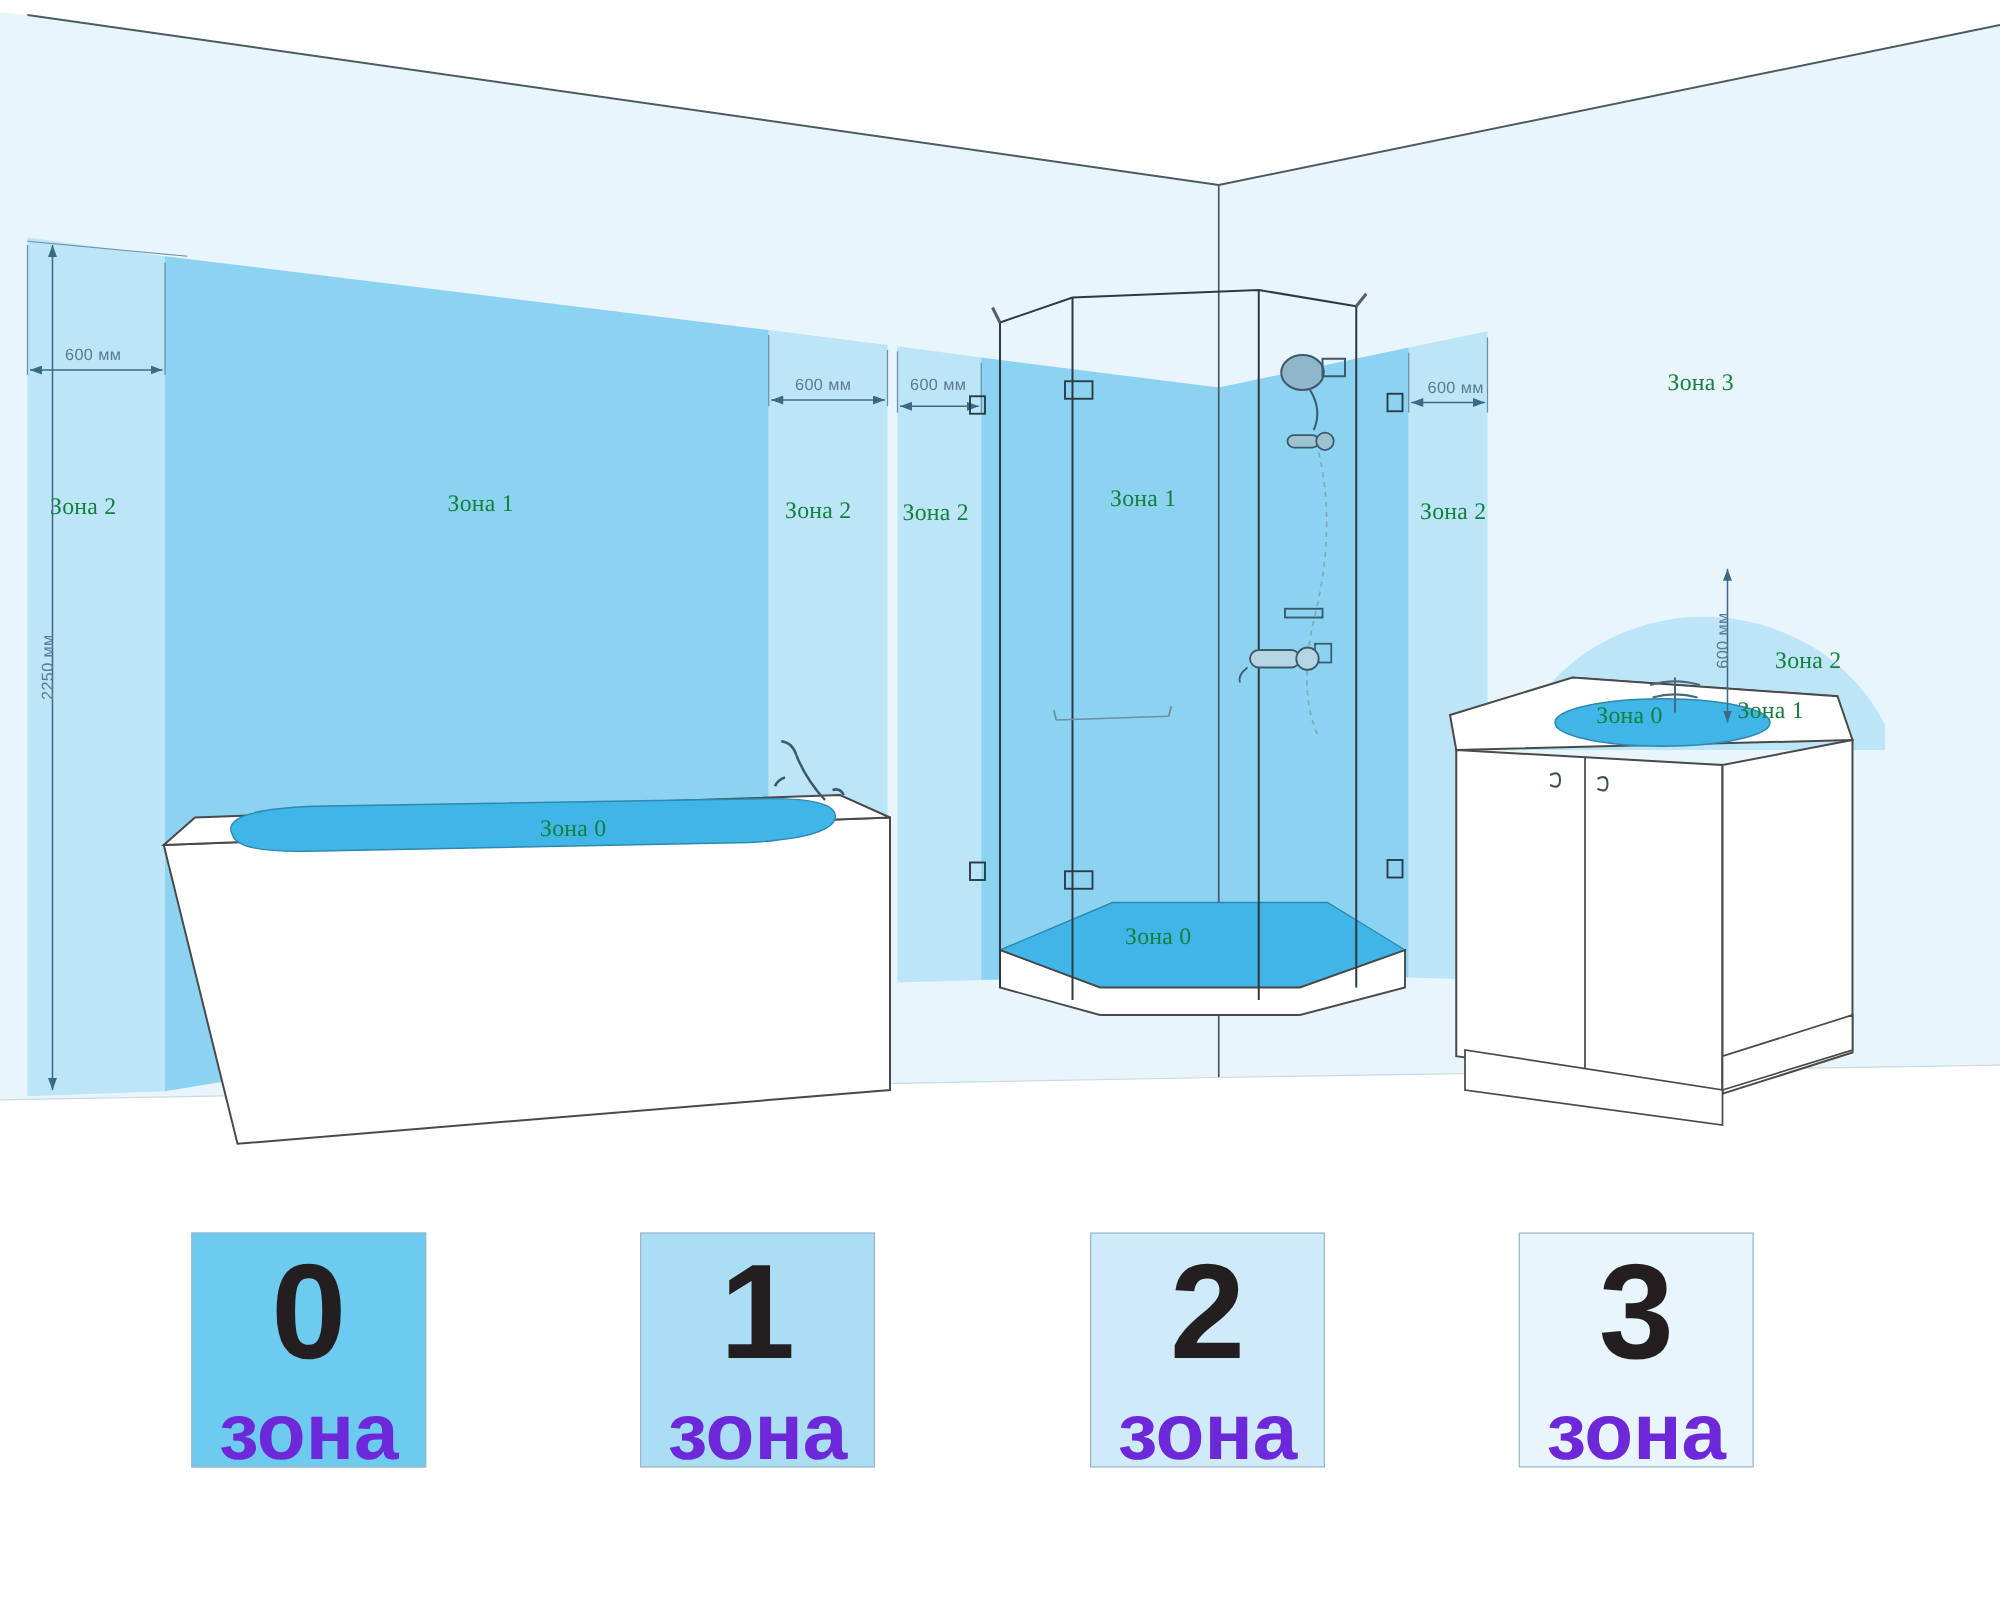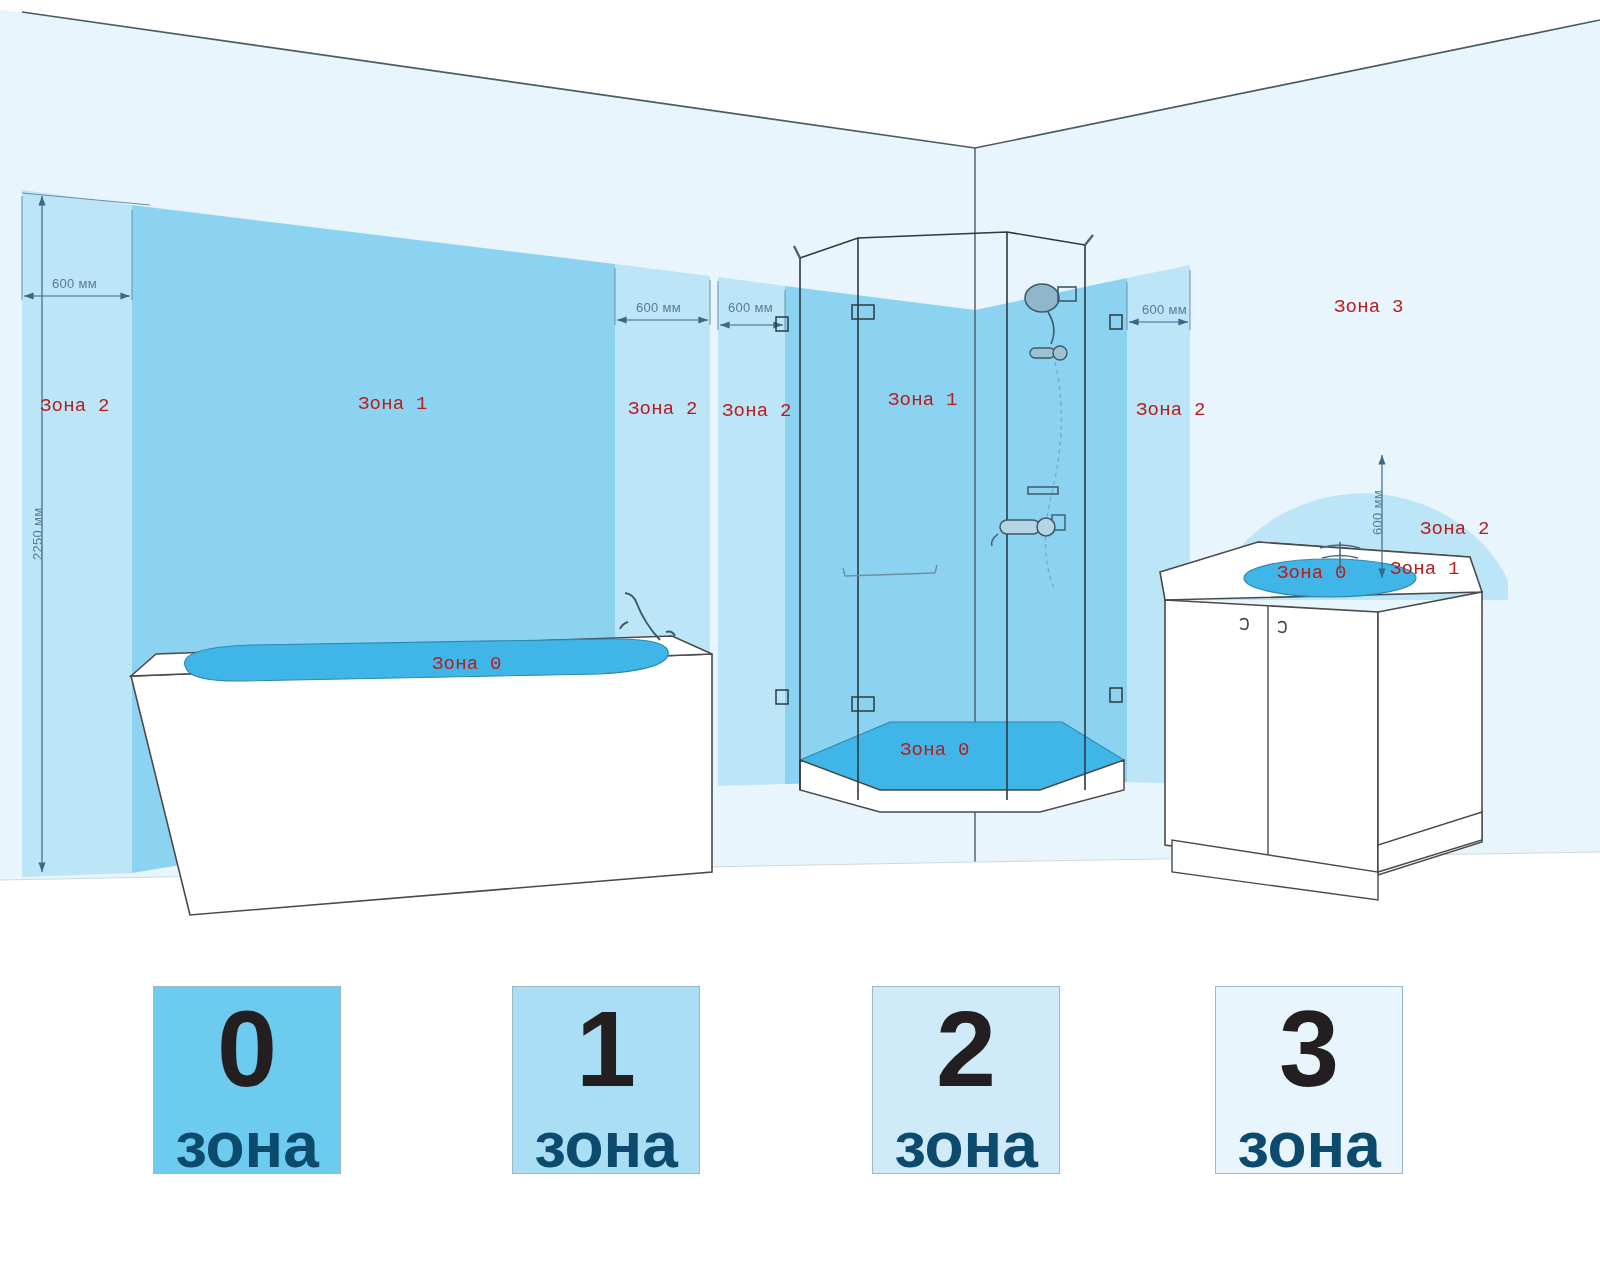--- a/index.html
+++ b/index.html
@@ -7,23 +7,23 @@
   #stage{position:relative;width:1600px;height:1279px;background:#ffffff;overflow:hidden;}
 
   
   #scene{position:absolute;left:0;top:0;width:1600px;height:940px;overflow:hidden;}
 
   .svg-layer{position:absolute;left:0;top:0;width:1600px;height:940px;}
 
   
   .zlabel{
     position:absolute;
-    color:#b91c1c;
+    color:#15803d;
     font-size:19px;
-    font-family:Liberation Mono, monospace;
+    font-family:Liberation Serif, serif;
     white-space:nowrap;
     letter-spacing:.2px;
   }
   .dim{
     position:absolute;
     color:#5b7a90;
     font-size:13px;
     font-family:"Liberation Sans", sans-serif;
     white-space:nowrap;
     letter-spacing:.3px;
@@ -46,21 +46,21 @@
     font-weight:bold;
     color:#231f20;
     font-family:"Liberation Sans", sans-serif;
   }
   .legend-word{
     position:absolute;left:-40px;right:-40px;top:126px;
     text-align:center;
     font-size:64px;
     line-height:64px;
     font-weight:bold;
-    color:#0c4a6e;
+    color:#6d28d9;
     font-family:"Liberation Sans", sans-serif;
   }
 </style>
 </head>
 <body>
 
 <div id="stage">
 
   <div id="scene">
 

